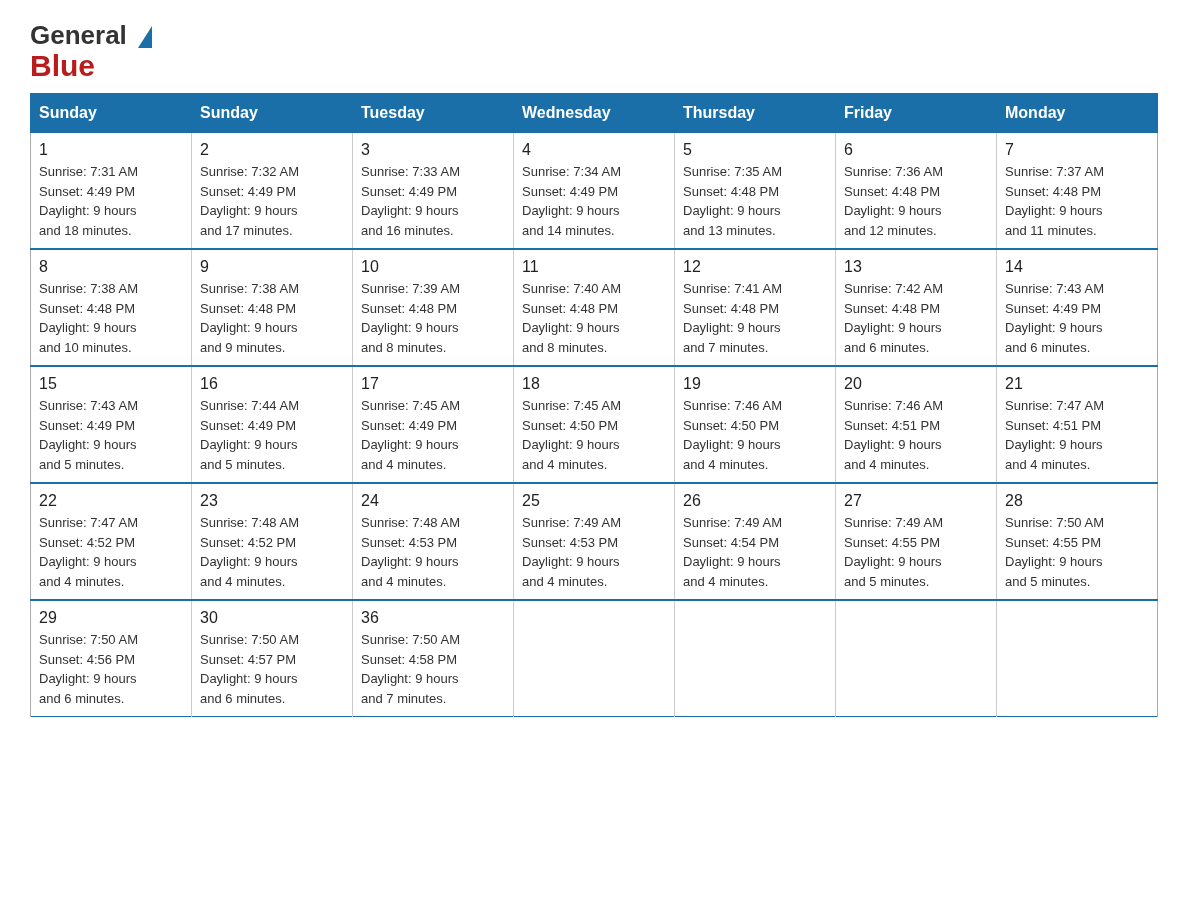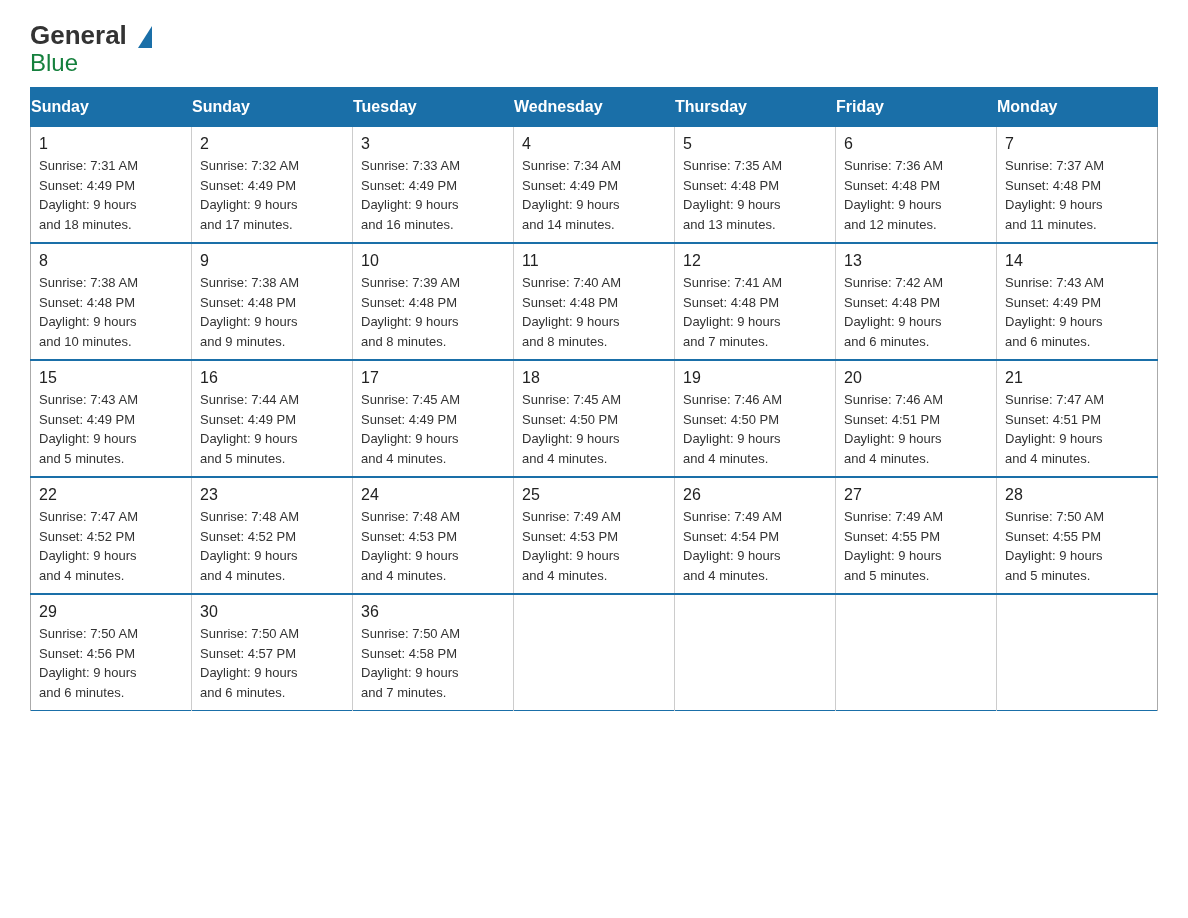--- a/index.html
+++ b/index.html
@@ -34,23 +34,23 @@
     }
     .logo-triangle {
       width: 0;
       height: 0;
       border-left: 14px solid transparent;
       border-bottom: 22px solid #1a6fa8;
       margin-left: 3px;
       margin-top: 2px;
     }
     .logo-blue {
-      font-size: 24px;
-      font-weight: normal;
-      color: #15803d;
+      font-size: 30px;
+      font-weight: bold;
+      color: #b91c1c;
       margin-top: -2px;
       font-family: Arial, sans-serif;
     }
     .title-block {
       text-align: right;
     }
     .month-title {
       font-size: 52px;
       font-weight: bold;
       color: #222;
@@ -64,21 +64,21 @@
     .calendar {
       width: 100%;
       border-collapse: collapse;
       margin-top: 10px;
     }
     .calendar thead th {
       background-color: #1a6fa8;
       color: #ffffff;
       font-size: 16px;
       font-weight: bold;
-      padding: 10px 0;
+      padding: 10px 8px;
       text-align: left;
       border: 1px solid #1a6fa8;
     }
     .calendar tbody tr {
       border-bottom: 2px solid #1a6fa8;
     }
     .calendar tbody td {
       vertical-align: top;
       padding: 8px 8px;
       font-size: 13px;

